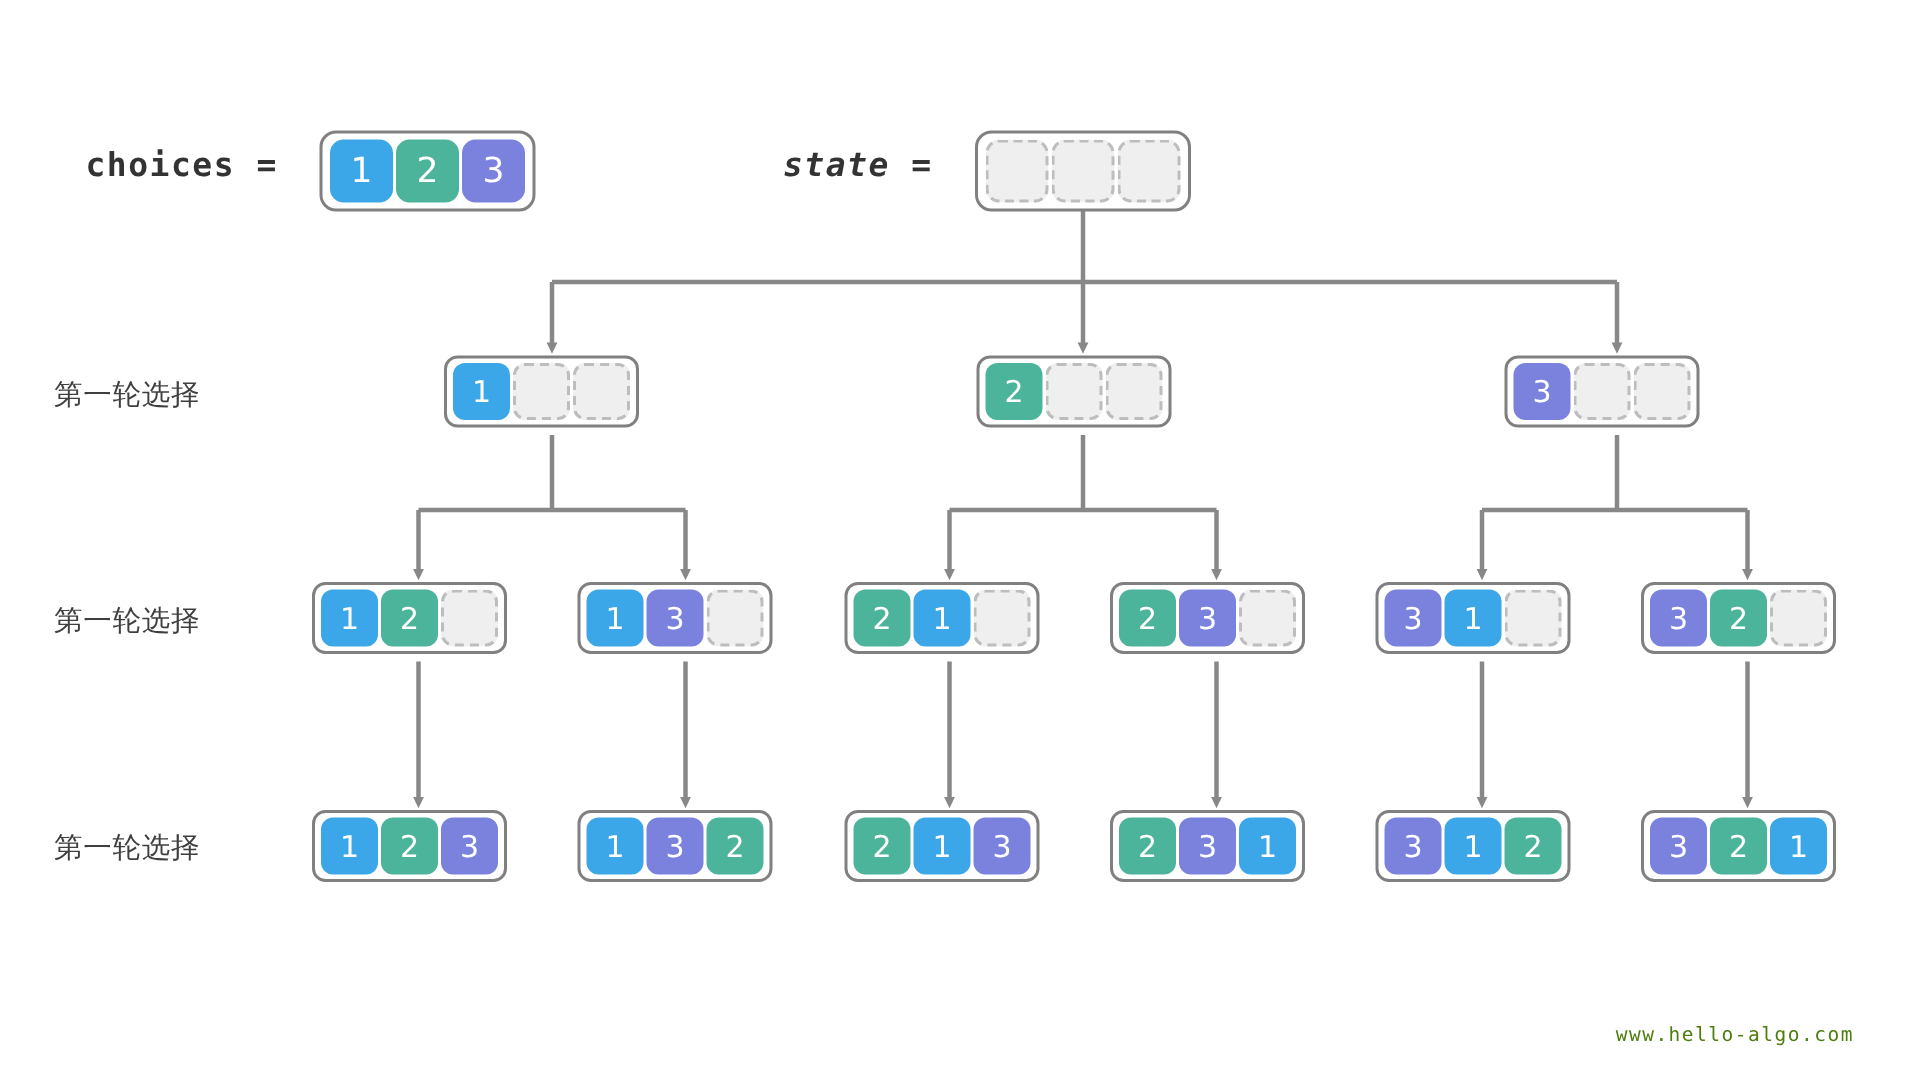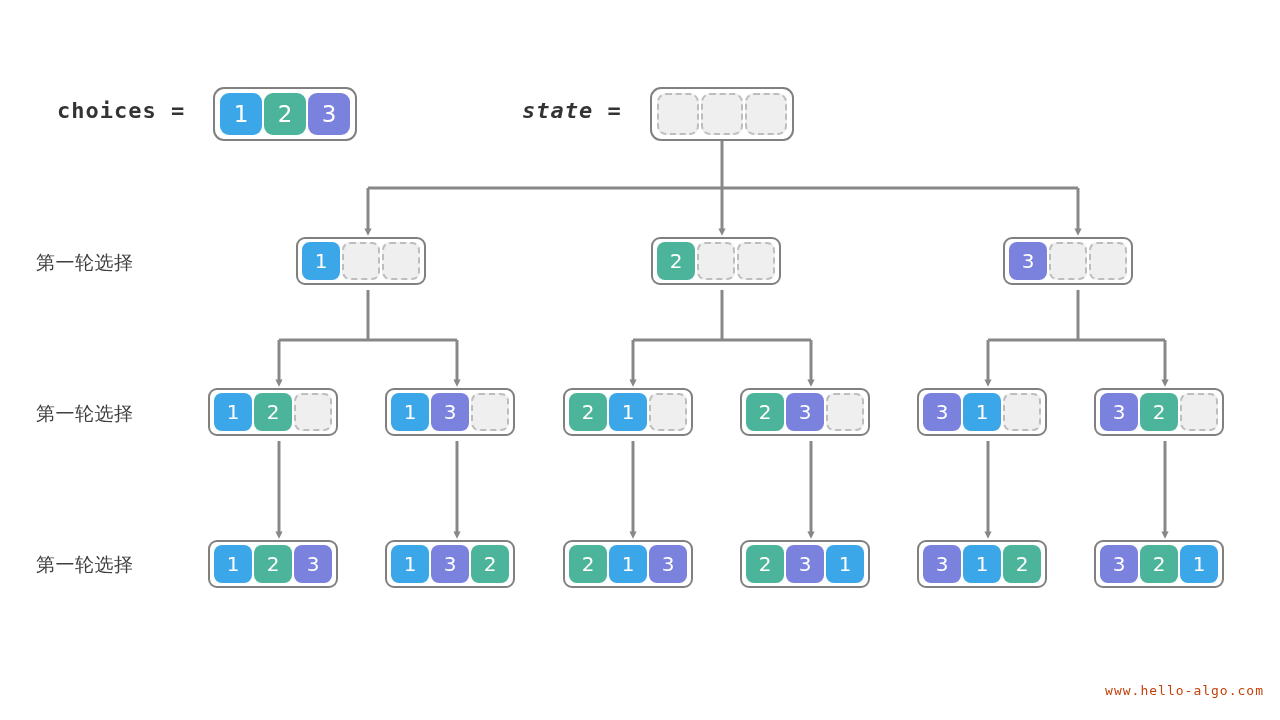--- a/index.html
+++ b/index.html
@@ -82,25 +82,25 @@
     font-size: 23px;
   }
   .cell.empty {
     background: #efefef;
     border: 2px dashed #bdbdbd;
     color: transparent;
   }
 
   .watermark {
     position: absolute;
-    right: 16px;
+    right: 44px;
     bottom: 22px;
     font-family: "DejaVu Sans Mono", "Liberation Mono", monospace;
     font-size: 13px;
-    color: #c2410c;
+    color: #4d7c0f;
     letter-spacing: 1px;
     margin-top: 16px;
   }
 </style>
 </head>
 <body>
 
 <div id="stage">
 
   <svg id="wires" viewBox="0 0 1280 720">

